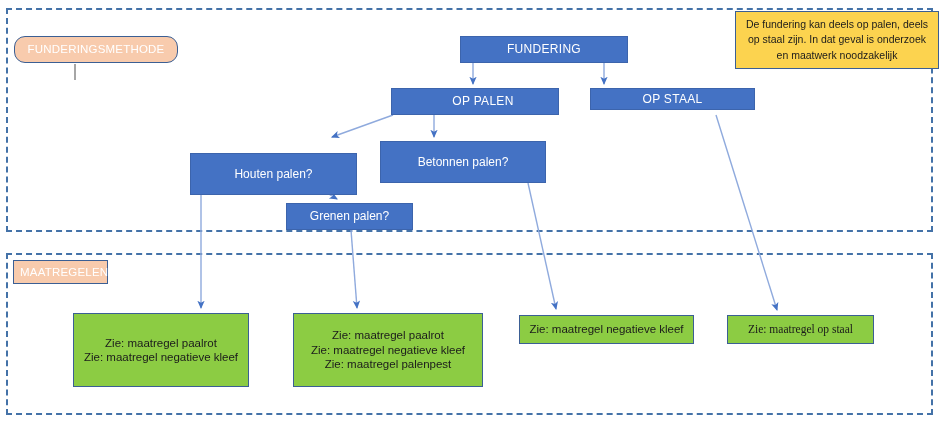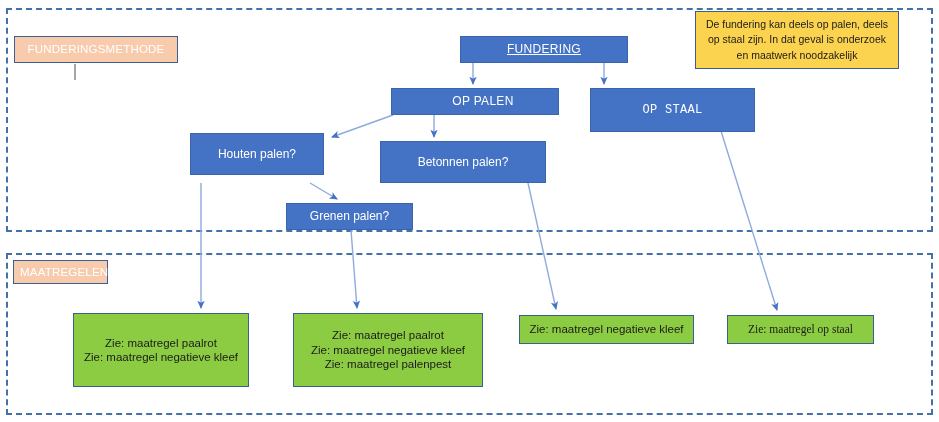--- a/index.html
+++ b/index.html
@@ -76,20 +76,21 @@
     color: #1b1b1b;
     font-size: 11.5px;
   }
   
   .yellow {
     background: #fcd34f;
     border: 1.5px solid #3b5f94;
     color: #1b1b1b;
     font-size: 10.5px;
     line-height: 1.45;
+    margin-left: 40px;
   }
   #svg-connectors {
     position: absolute;
     left: 0;
     top: 0;
     width: 939px;
     height: 422px;
     pointer-events: none;
   }
   .conn {
@@ -132,45 +133,45 @@
 
     <path class="conn" d="M201,183 L201,308" marker-end="url(#arrowhead)"></path>
 
     <path class="conn" d="M351,230 L357,308" marker-end="url(#arrowhead)"></path>
 
     <path class="conn" d="M528,183 L556,309" marker-end="url(#arrowhead)"></path>
 
     <path class="conn" d="M716,115 L777,310" marker-end="url(#arrowhead)"></path>
   </svg>
 
-  <div class="node peach" style="left:14px; top:36px; width:164px; height:27px;">
+  <div class="node peach" style="left:14px; top:36px; width:164px; height:27px;border-radius:11px;">
     <span class="node-label">FUNDERINGSMETHODE</span>
   </div>
 
   <div class="node peach" style="left:13px; top:260px; width:95px; height:24px;">
     <span class="node-label">MAATREGELEN</span>
   </div>
 
   <div class="node yellow" style="left:695px; top:11px; width:204px; height:58px;">
     <span class="node-label">De fundering kan deels op palen, deels op staal zijn. In dat geval is onderzoek en maatwerk noodzakelijk</span>
   </div>
 
-  <div class="node blue caps" style="left:460px; top:36px; width:168px; height:27px;text-decoration:underline;">
+  <div class="node blue caps" style="left:460px; top:36px; width:168px; height:27px;">
     <span class="node-label">FUNDERING</span>
   </div>
 
   <div class="node blue caps" style="left:391px; top:88px; width:168px; height:27px;padding-left:16px;">
     <span class="node-label">OP PALEN</span>
   </div>
 
-  <div class="node blue caps" style="left:590px; top:88px; width:165px; height:44px;font-family:Liberation Mono, monospace;">
+  <div class="node blue caps" style="left:590px; top:88px; width:165px; height:22px;">
     <span class="node-label">OP STAAL</span>
   </div>
 
-  <div class="node blue" style="left:190px; top:133px; width:134px; height:42px;">
+  <div class="node blue" style="left:190px; top:153px; width:167px; height:42px;">
     <span class="node-label">Houten palen?</span>
   </div>
 
   <div class="node blue" style="left:286px; top:203px; width:127px; height:27px;">
     <span class="node-label">Grenen palen?</span>
   </div>
 
   <div class="node blue" style="left:380px; top:141px; width:166px; height:42px;">
     <span class="node-label">Betonnen palen?</span>
   </div>

